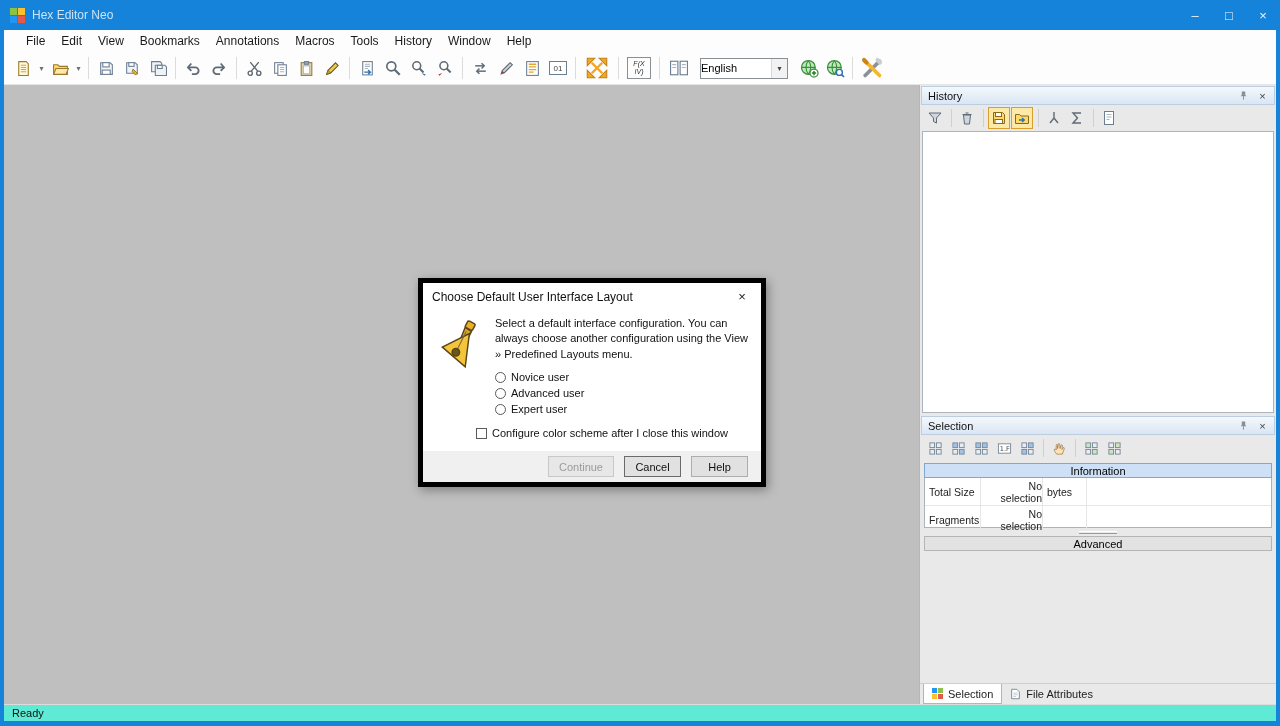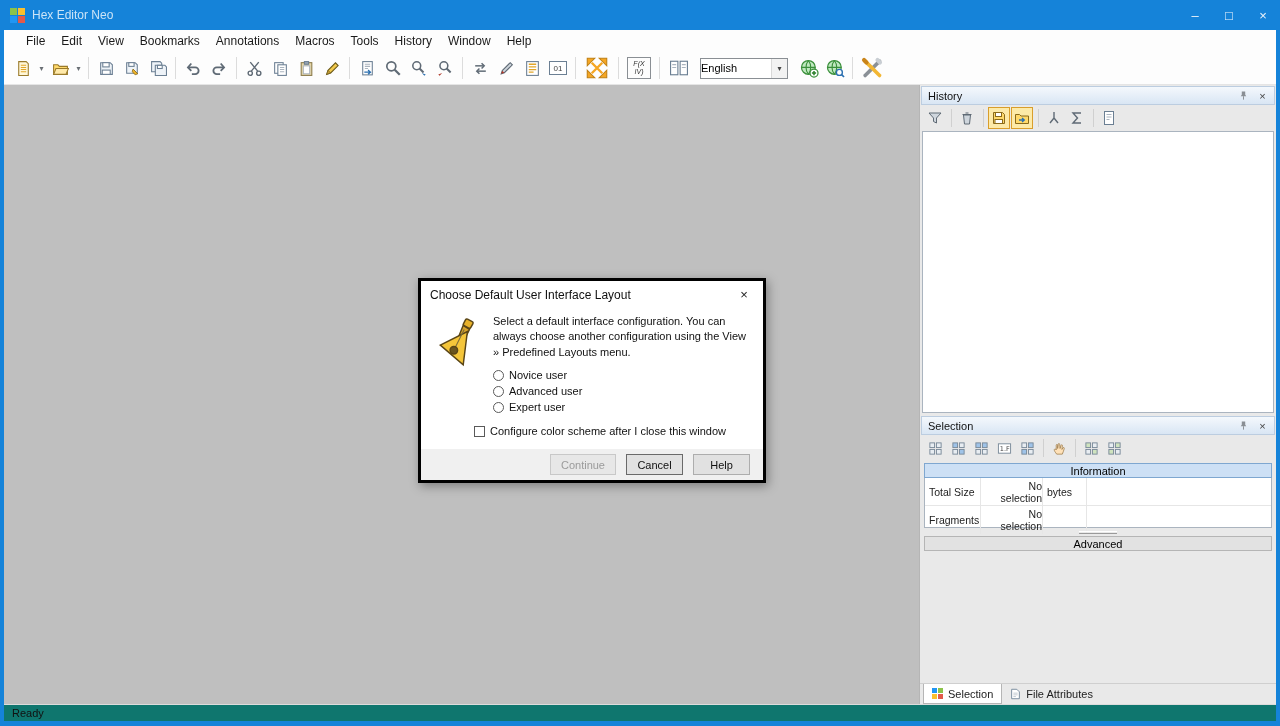--- a/index.html
+++ b/index.html
@@ -49,24 +49,24 @@
   .irow > div:last-child { border-right:none; }
   .grip { height:8px; display:flex; align-items:center; justify-content:center; }
   .grip i { width:38px; height:3px; border-top:1px solid #fff; border-bottom:1px solid #9a9a9a; }
   .details-header { height:15px; margin:0 4px; background:#e2e2e2; border:1px solid #b5b5b5; font-size:11px; display:flex; align-items:center; justify-content:center; }
   .sel-filler { flex:1; }
   .tabbar { height:21px; display:flex; align-items:stretch; padding-left:3px; border-top:1px solid #cfcfcf; }
   .tab { display:flex; align-items:center; padding:0 8px; font-size:11px; gap:5px; color:#222; }
   .tab.active { background:#fff; border:1px solid #b5b5b5; border-top:none; }
   .mini-logo { width:11px; height:11px; display:grid; grid-template-columns:5px 5px; grid-auto-rows:5px; gap:1px; }
 
-  .statusbar { height:17px; background:#0f766e; border-top:1px solid #dcdcdc; display:flex; align-items:center; padding-left:8px; font-size:11px; color:#111; }
+  .statusbar { height:17px; background:#5eead4; border-top:1px solid #dcdcdc; display:flex; align-items:center; padding-left:8px; font-size:11px; color:#111; }
 
   
-  .dialog { position:absolute; left:418px; top:278px; width:348px; background:#fff; border:3px solid #000000; box-shadow:2px 3px 10px rgba(0,0,0,.35); z-index:10; font-size:11px; color:#111; }
+  .dialog { position:absolute; left:418px; top:278px; width:348px; background:#fff; border:5px solid #000000; box-shadow:2px 3px 10px rgba(0,0,0,.35); z-index:10; font-size:11px; color:#111; }
   .dlg-title { height:27px; display:flex; align-items:center; padding-left:9px; font-size:12px; }
   .dlg-close { margin-left:auto; width:38px; height:27px; display:flex; align-items:center; justify-content:center; font-size:13px; color:#222; }
   .dlg-body { display:flex; padding:2px 12px 12px 14px; }
   .dlg-icon { width:58px; padding-top:8px; flex:none; }
   .dlg-content { flex:1; padding-top:4px; }
   .dlg-msg { line-height:1.4; margin-bottom:9px; }
   .radio-row { display:flex; align-items:center; gap:5px; margin:4px 0; }
   .radio { width:11px; height:11px; border:1px solid #5a5a5a; border-radius:50%; background:#fff; flex:none; }
   .chk-row { display:flex; align-items:center; gap:5px; margin:12px 0 0 -19px; }
   .checkbox { width:11px; height:11px; border:1px solid #5a5a5a; background:#fff; flex:none; }

